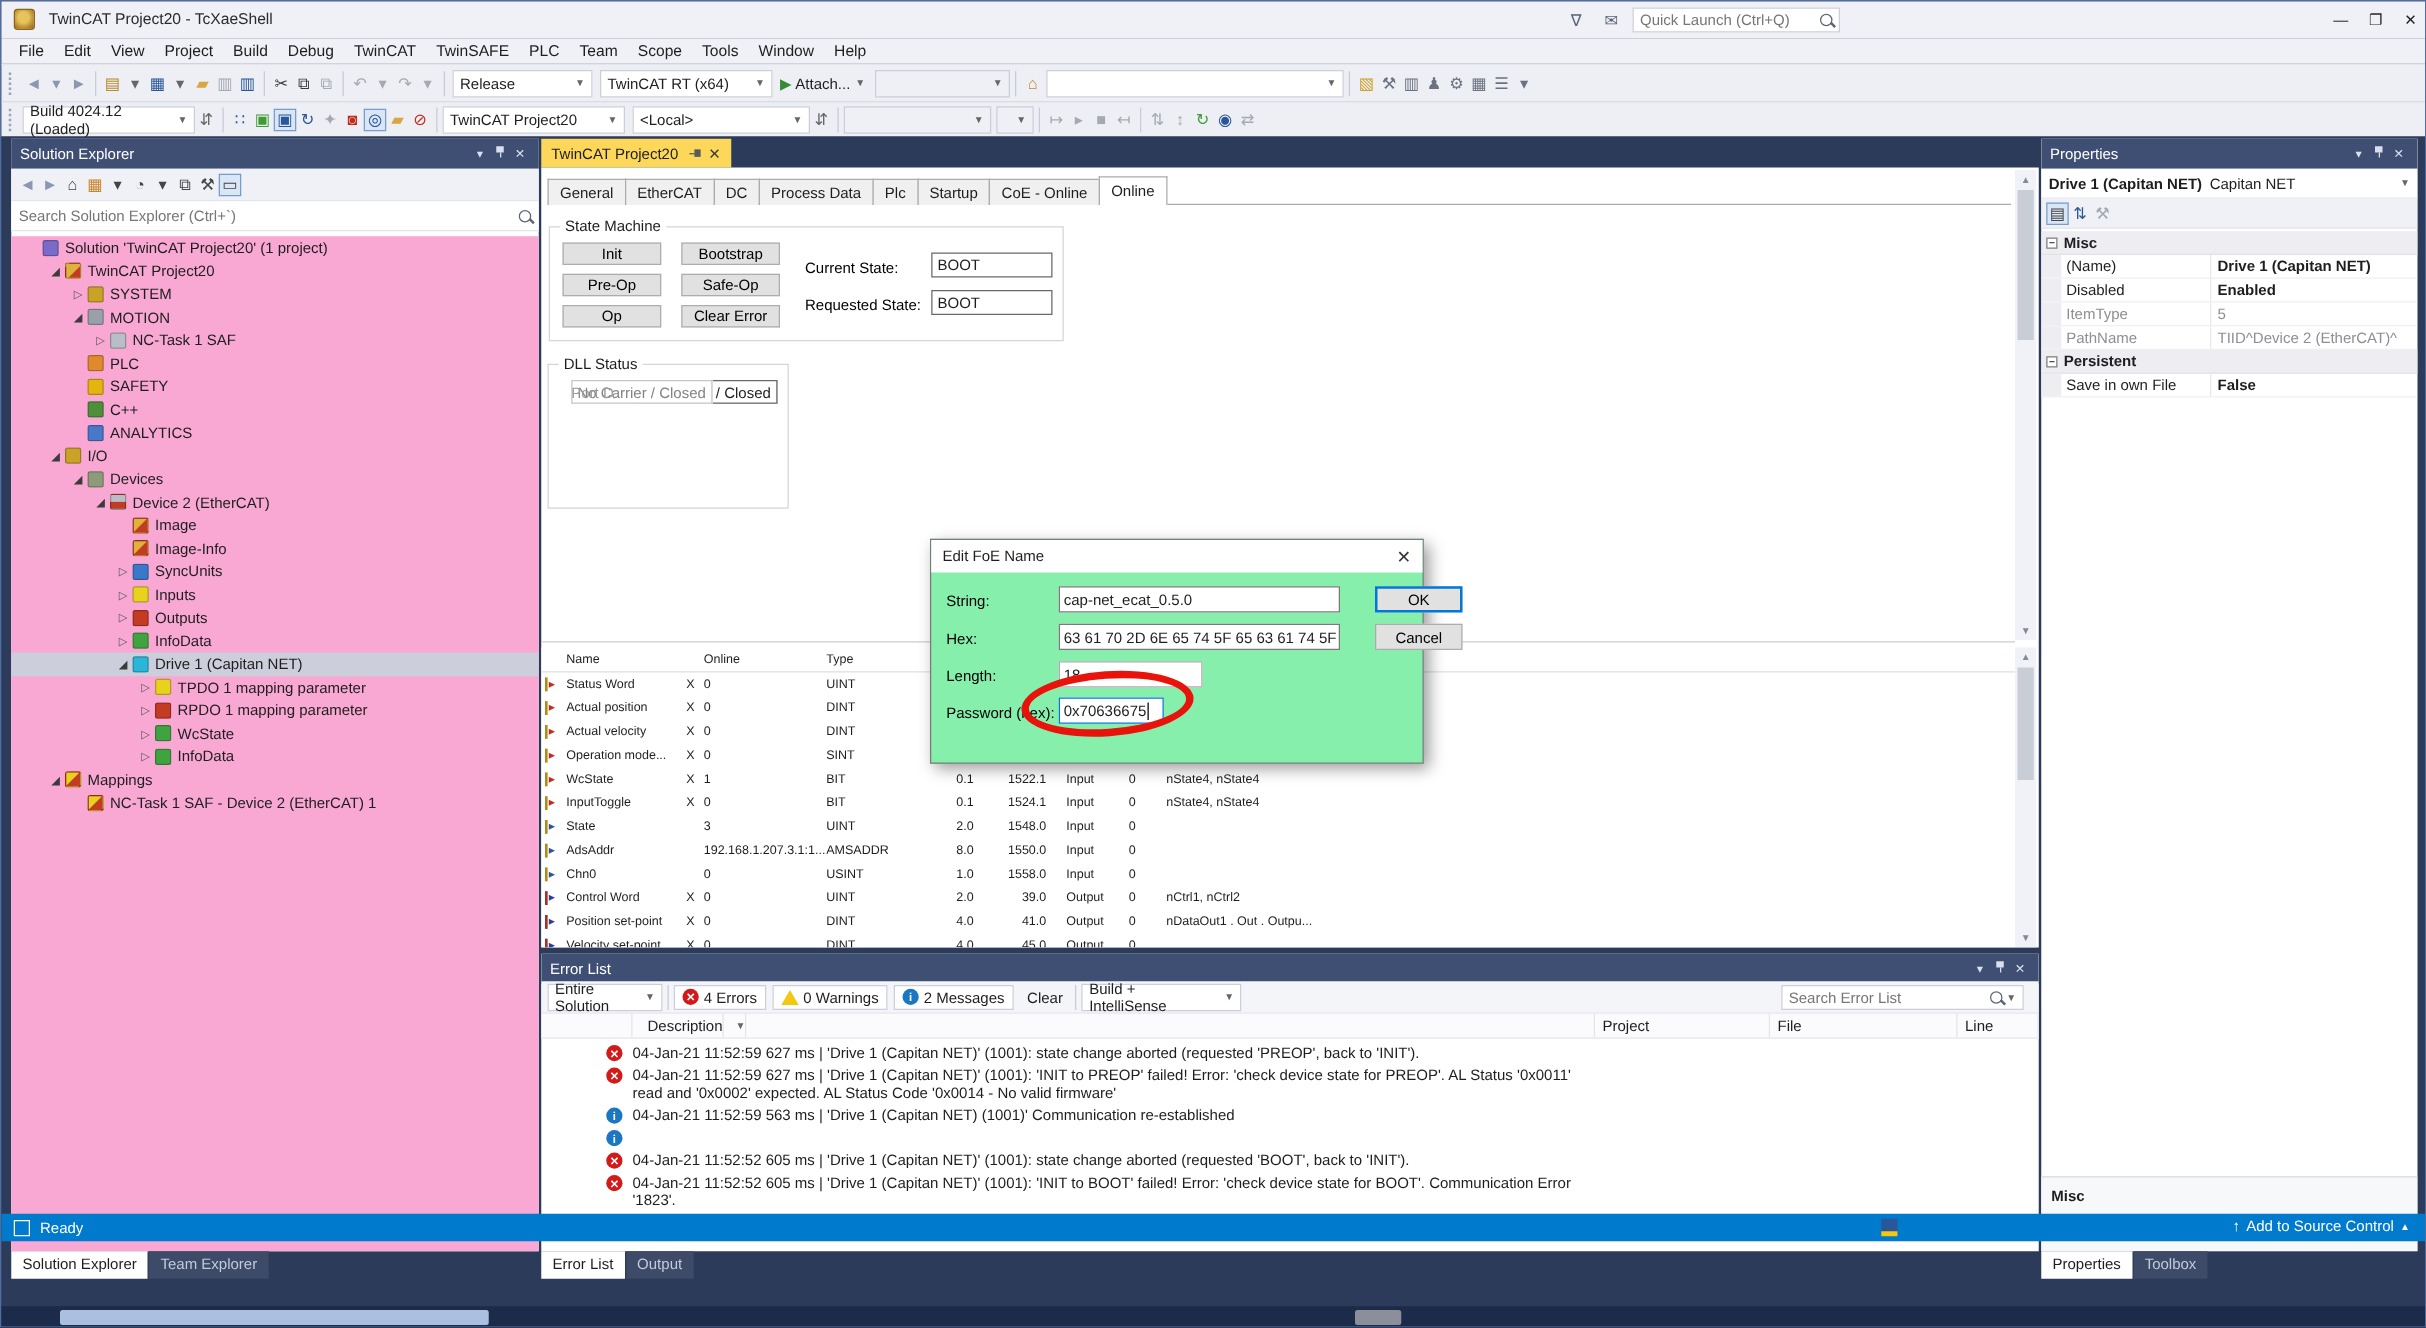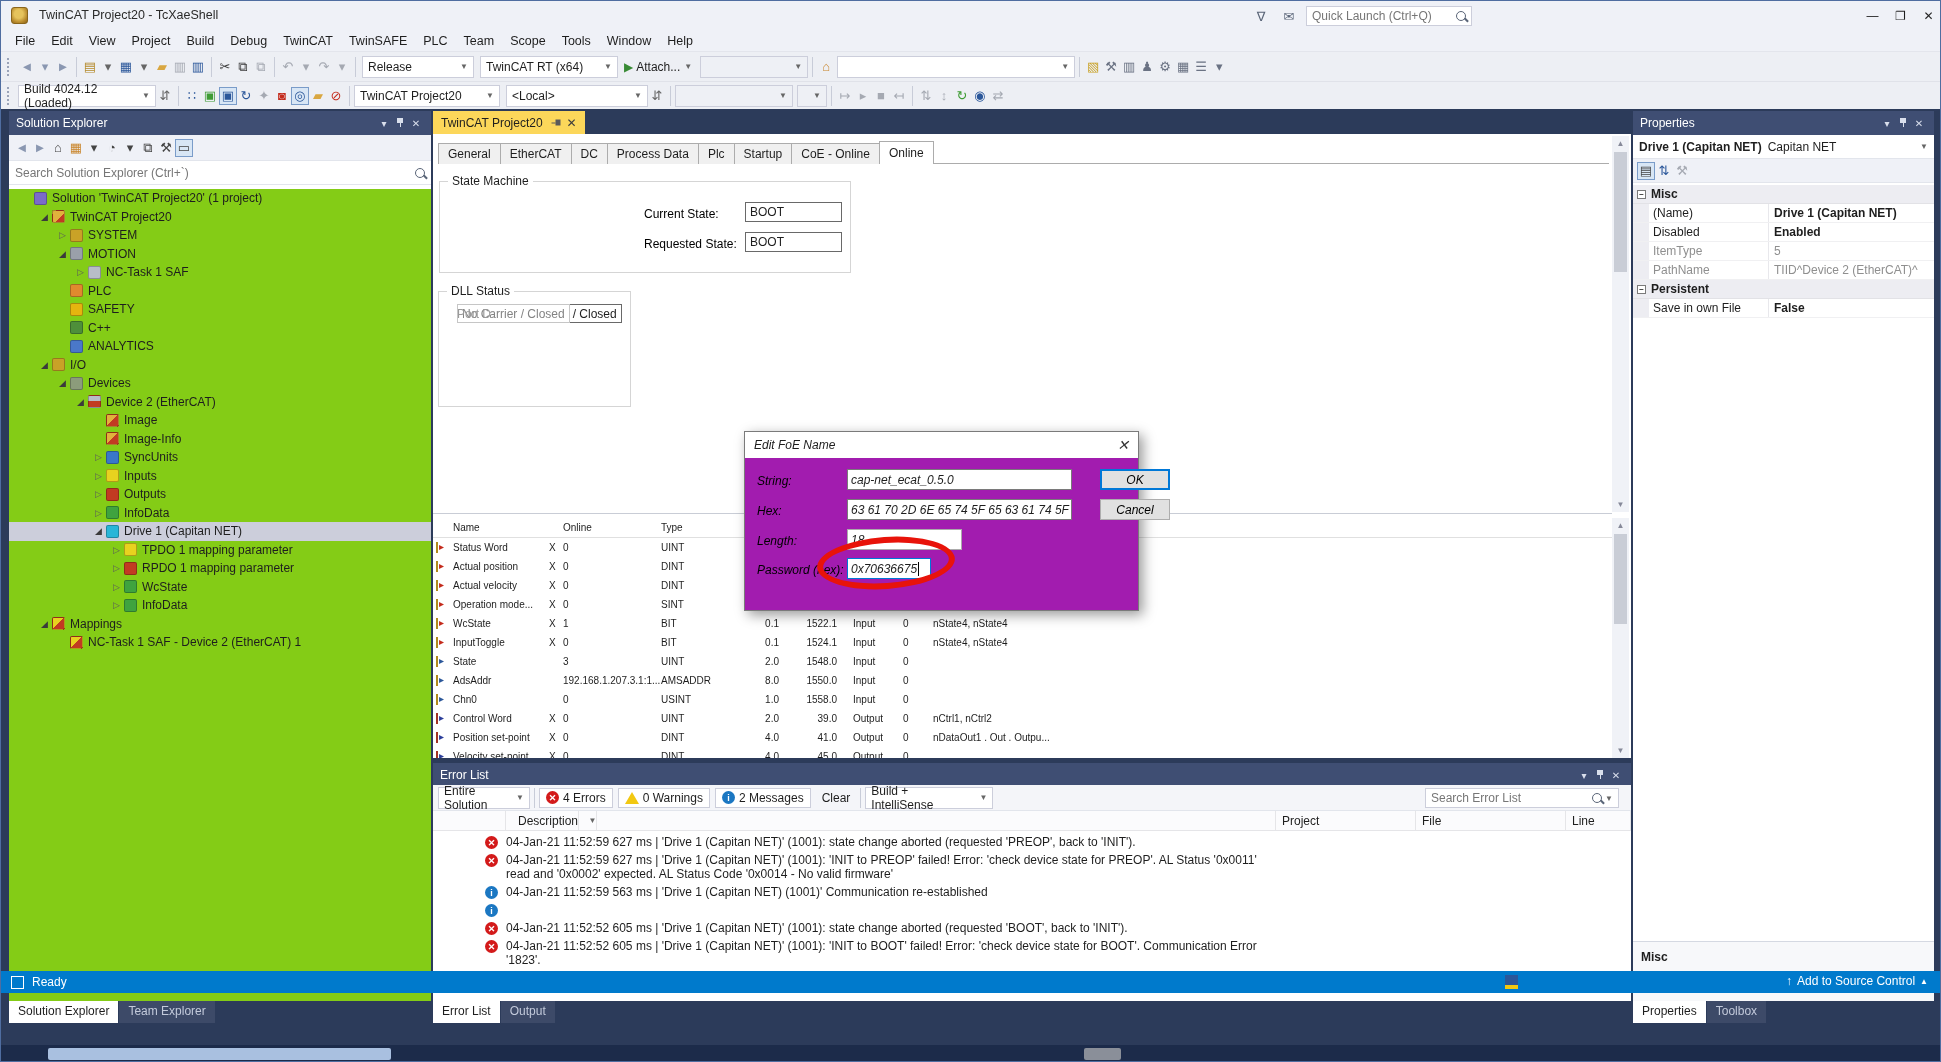--- a/index.html
+++ b/index.html
@@ -42,21 +42,21 @@
   .phead .sp { flex:1; }
   .phead .hic { width:16px; text-align:center; color:#D9DFEC; font-size:10px; }
   .pin { display:inline-block; width:10px; height:11px; position:relative; }
   .pin::before { content:""; position:absolute; left:2px; top:1px; width:6px; height:5px; background:#D9DFEC; }
   .pin::after { content:""; position:absolute; left:4.5px; top:6px; width:1px; height:4px; background:#D9DFEC; }
 
   
   .se-toolbar { height:26px; background:#EFF1F7; display:flex; align-items:center; padding-left:4px; border-bottom:1px solid #E2E5EC; }
   .se-search { height:24px; background:#FFF; border-bottom:1px solid #E2E5EC; display:flex; align-items:center; justify-content:space-between; padding:0 6px; }
   .se-search .ph { color:#767676; }
-  .tree { position:absolute; left:0; top:78px; right:0; bottom:0; background:#84cc16; overflow:hidden; }
+  .tree { position:absolute; left:0; top:78px; right:0; bottom:0; background:#f9a8d4; overflow:hidden; }
   .trow { height:18.5px; display:flex; align-items:center; padding-left:calc(10px + var(--lv,0)*18px); white-space:nowrap; }
   .trow.selected { background:#CCCEDB; }
   .twisty { width:15px; flex:none; font-size:9px; color:#5A5A5A; text-align:center; }
   .tw-col .twisty::before { content:"▷"; }
   .tw-exp .twisty::before { content:"◢"; color:#3B3B3B; }
   .ticon { width:13px; height:13px; flex:none; margin-right:5px; border-radius:2px; border:1px solid rgba(0,0,0,.25); }
   .tlabel { font-size:12px; }
   .ic-solution{background:#7B6BC9;} .ic-project{background:linear-gradient(135deg,#E0B23C 60%,#C23B22 60%);}
   .ic-system{background:#C9A227;} .ic-motion{background:#9AA0AA;} .ic-nctask{background:#B8BDC7;}
   .ic-plc{background:#E08A2E;} .ic-safety{background:#E5B50F;} .ic-cpp{background:#4E8F3A;}
@@ -147,21 +147,21 @@
   .btab.active { background:#FFF; color:#1E1E1E; }
   .statusbar { left:0; top:970px; width:1941px; height:22px; background:#007ACC; color:#FFF; display:flex; align-items:center; font-size:12px; }
   .readyicon { width:13px; height:13px; border:1px solid #FFF; margin:0 8px 0 10px; }
   .extic { position:absolute; left:1504px; top:4px; width:13px; height:14px; background:#2B579A; border-bottom:4px solid #F2C811; }
   .srcctl { position:absolute; right:14px; top:3px; display:flex; align-items:center; gap:5px; }
   .bottomstrip { left:0; top:1044px; width:1941px; height:18px; background:#1C2B4A; }
   .seg1 { position:absolute; left:47px; top:3px; width:343px; height:12px; background:#A9C0E0; border-radius:2px; }
   .seg2 { position:absolute; left:1083px; top:3px; width:37px; height:12px; background:#8A8F99; border-radius:2px; }
 
   
-  .dialog { left:743px; top:430px; width:395px; height:180px; background:#a21caf; border:1px solid #7A7A7A; box-shadow:4px 4px 12px rgba(0,0,0,.4); z-index:50;font-style:italic; }
+  .dialog { left:743px; top:430px; width:395px; height:180px; background:#86efac; border:1px solid #7A7A7A; box-shadow:4px 4px 12px rgba(0,0,0,.4); z-index:50; }
   .dlg-title { height:26px; background:#FFF; display:flex; align-items:center; justify-content:space-between; padding:0 9px; font-size:12px; }
   .dlg-close { color:#333; font-size:14px; }
   .dlg-label { position:absolute; left:12px; font-size:12px; color:#000; }
   .dlg-input { position:absolute; left:102px; height:21px; background:#FFF; border:1px solid #7A7A7A; font-size:12px; display:flex; align-items:center; padding:0 3px; white-space:nowrap; overflow:hidden; }
   .dlg-btn { position:absolute; left:355px; width:70px; height:21px; }
   .dlg-btn.def { border:2px solid #0078D7; }
   .pwd { border-color:#0078D7; }
   .pwd .val { border-right:1px solid #000; padding-right:1px; }
   .ellipse { left:816px; top:536px; width:138px; height:52px; border:6px solid #E8130A; border-radius:50%; transform:rotate(-4deg); z-index:60; }
 </style>
@@ -522,20 +522,29 @@
         <span class="stab">DC</span>
         <span class="stab">Process Data</span>
         <span class="stab">Plc</span>
         <span class="stab">Startup</span>
         <span class="stab">CoE - Online</span>
         <span class="stab active">Online</span>
       </div>
 
     <div class="group" style="left:6px; top:47px; width:412px; height:92px;">
       <span class="legend">State Machine</span>
+      <div class="smgrid">
+
+      <div class="btn">Init</div>
+          <div class="btn">Bootstrap</div>
+          <div class="btn">Pre-Op</div>
+          <div class="btn">Safe-Op</div>
+          <div class="btn">Op</div>
+          <div class="btn">Clear Error</div>
+        </div>
       <span class="flabel" style="left:204px; top:25px;">Current State:</span>
       <div class="tbox" style="position:absolute; left:305px; top:20px; width:97px; height:20px;">BOOT</div>
       <span class="flabel" style="left:204px; top:55px;">Requested State:</span>
       <div class="tbox" style="position:absolute; left:305px; top:50px; width:97px; height:20px;">BOOT</div>
     </div>
 
     <div class="group" style="left:5px; top:157px; width:193px; height:116px;">
       <span class="legend">DLL Status</span>
       <div style="position:absolute; left:18px; top:12px; display:flex; flex-direction:column; gap:7px;">
 

